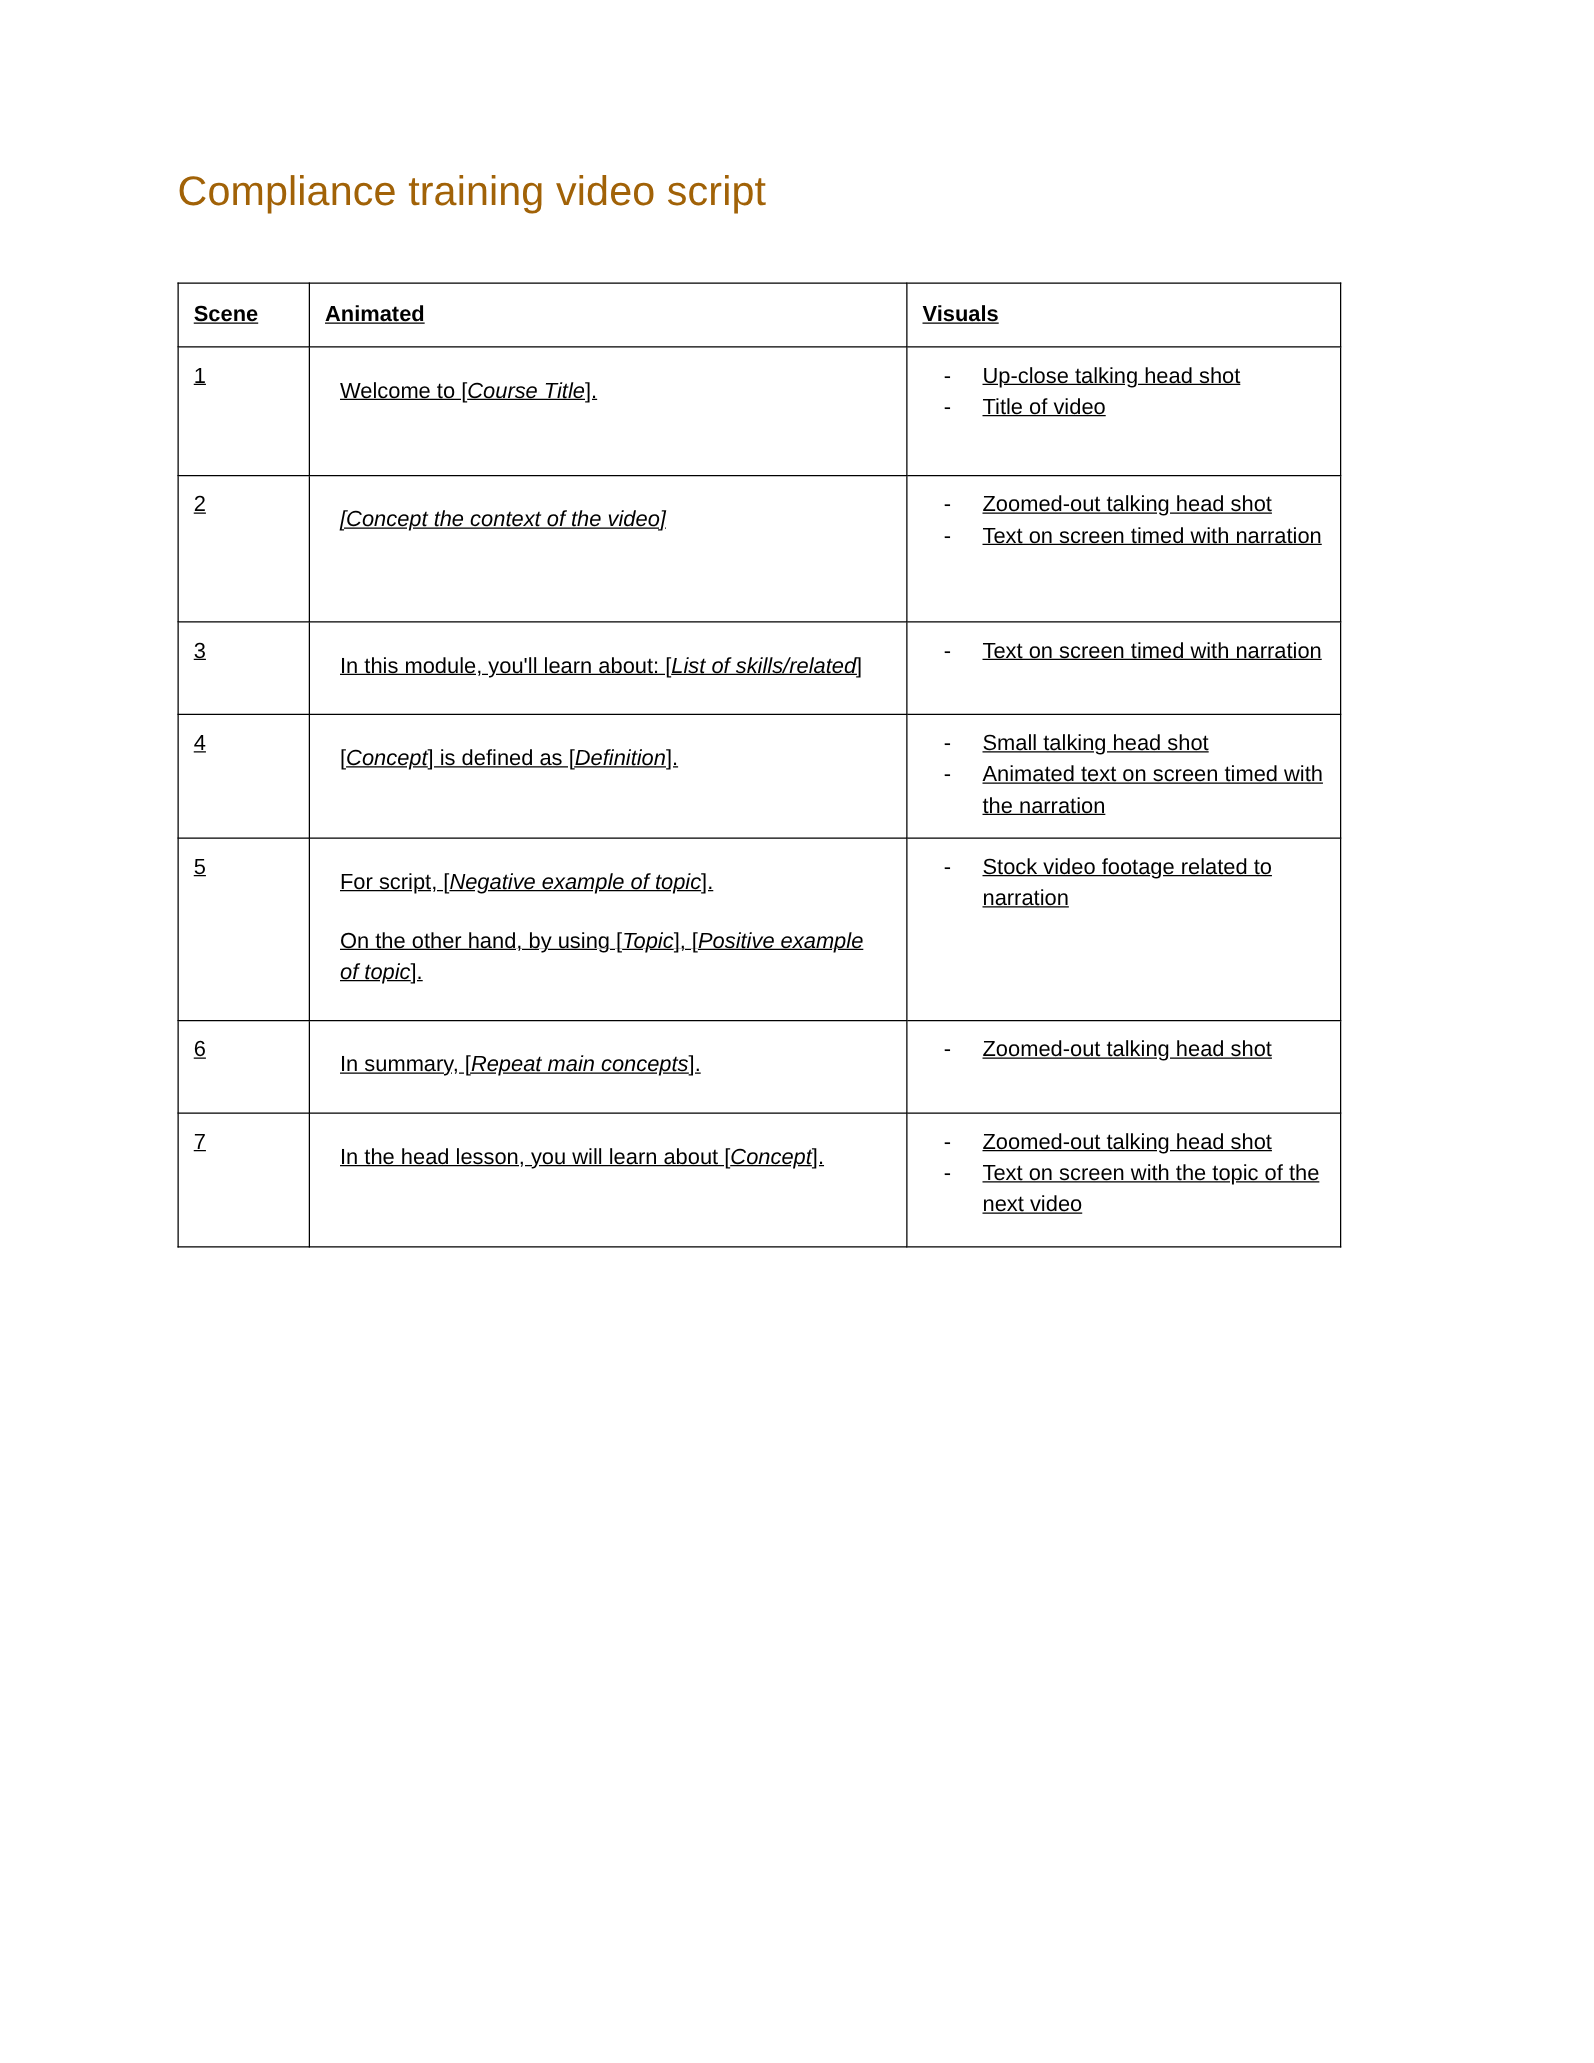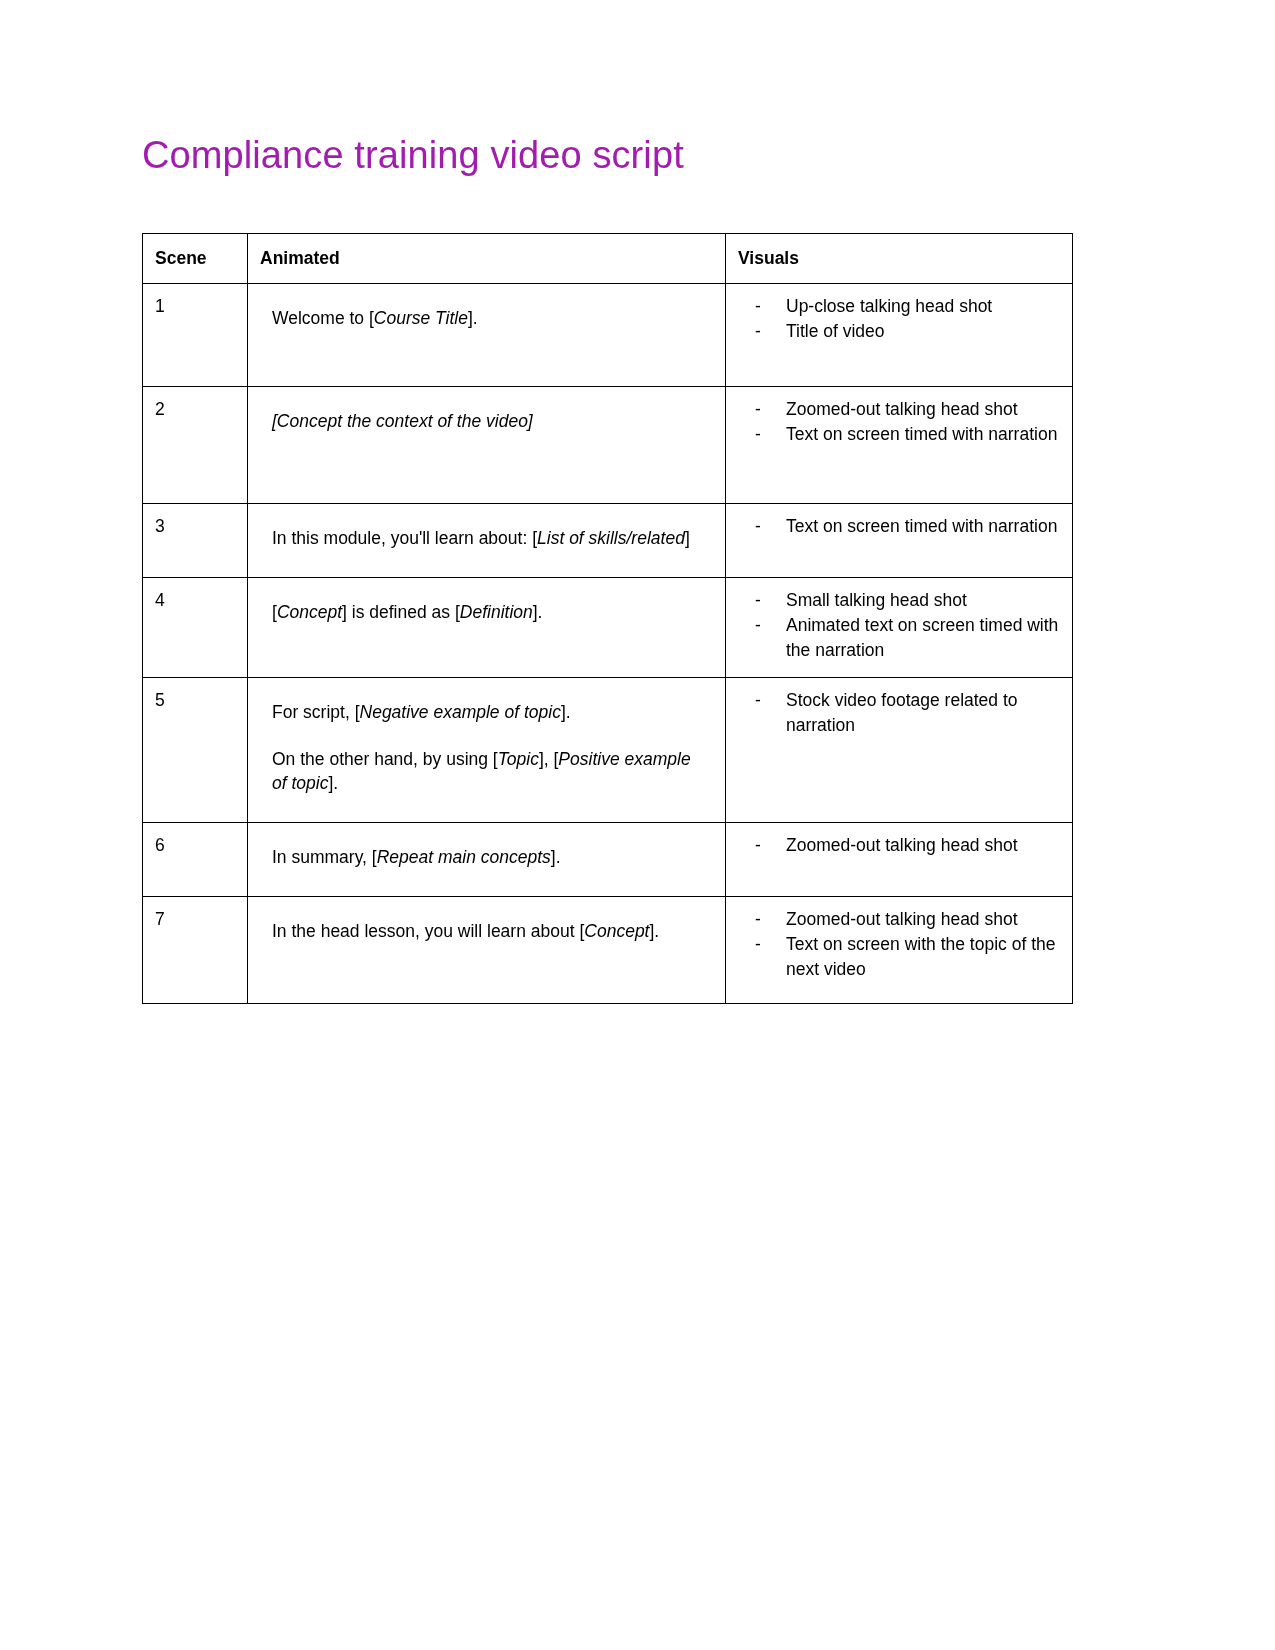--- a/index.html
+++ b/index.html
@@ -21,39 +21,40 @@
     box-sizing: border-box;
     padding: 0;
   }
   .content {
     position: absolute;
     left: 142px;
     top: 132px;
     width: 930px;
   }
   .doc-title {
-    font-size: 38px;
+    font-size: 33px;
     font-weight: 400;
-    color: #a21caf;
+    color: #a16207;
     margin: 0 0 0 0;
     line-height: 1.25;
     letter-spacing: 0.1px;
   }
   .doc-subtitle {
     font-size: 25px;
     font-weight: 400;
     color: #454545;
     margin: 44px 0 0 0;
     line-height: 1.25;
   }
   table.script-table {
     margin-top: 53px;
     border-collapse: collapse;
     width: 930px;
     table-layout: fixed;
+    text-decoration: underline;
   }
   table.script-table td,
   table.script-table th {
     border: 1.6px solid #000000;
     vertical-align: top;
     padding: 10px 12px 14px 12px;
     font-size: 17.5px;
     line-height: 1.42;
     font-weight: 400;
     text-align: left;

